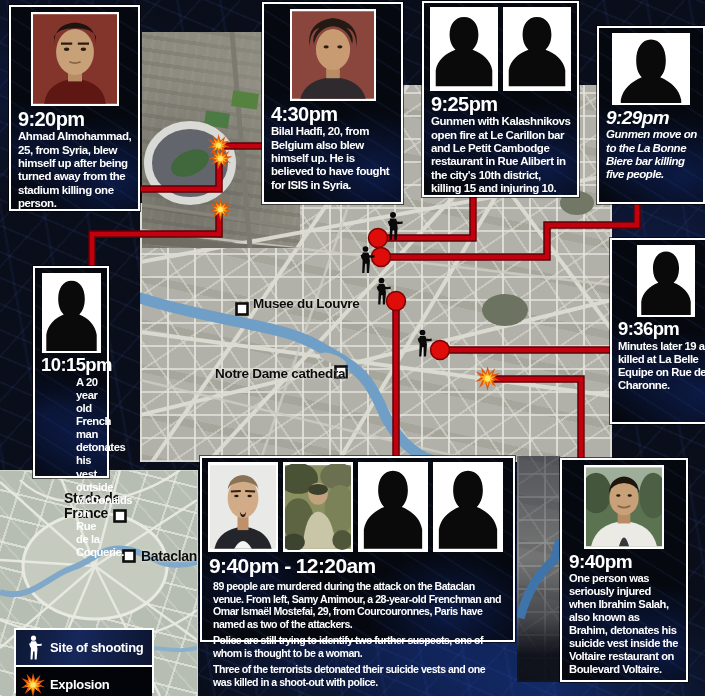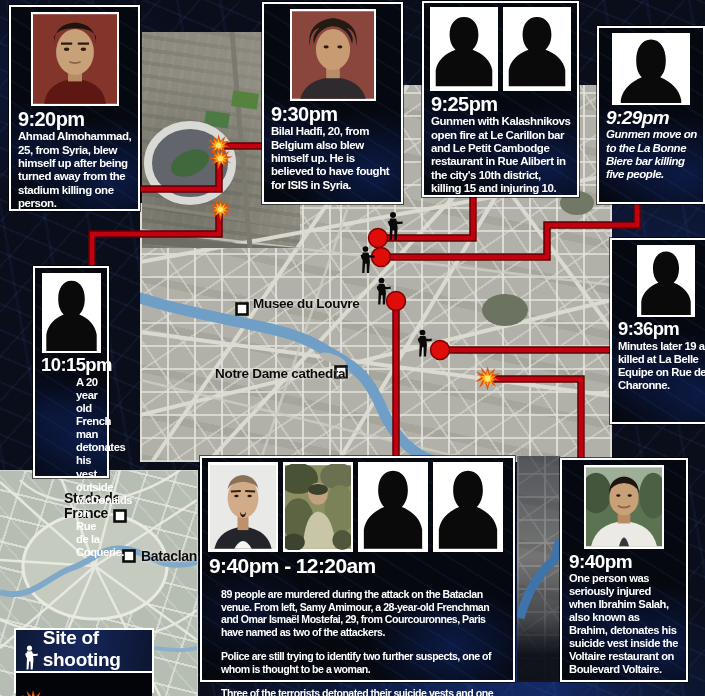--- a/index.html
+++ b/index.html
@@ -59,29 +59,29 @@
   .callout{position:absolute;z-index:5;box-sizing:border-box;
     border:2px solid #fff;color:#fff;padding:4px 6px 4px 6px;
     background-color:#05080f;
     background-image:
       radial-gradient(ellipse 120px 90px at 80% 85%, rgba(25,60,170,.35), transparent 70%),
       radial-gradient(ellipse 100px 70px at 15% 70%, rgba(20,45,130,.28), transparent 70%),
       repeating-linear-gradient(32deg, rgba(60,85,160,.10) 0 2px, transparent 2px 18px);
     box-shadow:0 0 0 1px rgba(0,0,0,.6);}
   .callout .time{font-weight:bold;line-height:1.02;letter-spacing:-0.6px;margin:3px 0 1px 1px;}
   .callout .body{font-weight:bold;font-size:11.5px;line-height:1.16;letter-spacing:-0.45px;margin-left:1px;}
-  .callout .body p{margin:12px;}
+  .callout .body p{margin:4px;}
   .photo{box-sizing:border-box;border:2px solid #fff;background:#fff;overflow:hidden;}
   .photo svg{display:block;width:100%;height:100%;}
   .photo-row{display:flex;gap:5px;justify-content:flex-start;}
   .center-photo{margin:1px auto 2px auto;}
   
   #legend{position:absolute;z-index:6;left:14px;top:628px;width:140px;height:65px;
     box-sizing:border-box;border:2px solid #fff;}
-  #legend .row{display:flex;align-items:flex-end;height:41px;color:#fff;font-weight:bold;font-size:19px;letter-spacing:-0.3px;}
+  #legend .row{display:flex;align-items:center;height:35px;color:#fff;font-weight:bold;font-size:13px;letter-spacing:-0.3px;}
   #legend .row1{background:linear-gradient(100deg,#0d1834 0%,#16275b 45%,#0c1530 100%);}
   #legend .row2{background:#02040a;border-top:2px solid #fff;}
   #legend .licon{width:34px;display:flex;justify-content:center;align-items:center;}
 </style>
 </head>
 <body>
 
 <div class="abs citymap" id="map-main-right"></div>
 <div class="abs citymap" id="map-main-left"></div>
 <div class="abs citymap" id="map-strip">
@@ -252,21 +252,21 @@
         <rect width="60" height="64" fill="#8a453c"></rect>
       <path d="M6,64 Q10,50 30,48 Q50,50 54,64 Z" fill="#2e2a2e"></path>
       <rect x="25" y="40" width="10" height="9" fill="#b88d66"></rect>
       <ellipse cx="30" cy="28" rx="12.5" ry="15" fill="#c89b72"></ellipse>
       <path d="M13,26 Q10,8 30,5 Q50,8 47,26 Q47,14 40,12 Q46,18 44,24 Q41,12 30,11 Q19,12 16,24 Q14,18 20,12 Q13,14 13,26 Z" fill="#231a14"></path>
       <ellipse cx="25" cy="26" rx="1.9" ry="1.2" fill="#2a1c12"></ellipse>
         <ellipse cx="35" cy="26" rx="1.9" ry="1.2" fill="#2a1c12"></ellipse>
       <path d="M22,36 Q30,40 38,36 Q34,38 30,38 Q26,38 22,36 Z" fill="#8a6245"></path>
     </svg>
   </div>
-  <div class="time" style="font-size:20px;">9:30pm</div>
+  <div class="time" style="font-size:20px;">4:30pm</div>
   <div class="body">Bilal Hadfi, 20, from Belgium also blew himself up. He is believed to have fought for ISIS in Syria.</div>
 </div>
 
 <div class="callout" style="left:422px;top:1px;width:157px;height:196px;">
   <div class="photo-row">
     <div class="photo" style="width:70px;height:84px;">
       <svg viewBox="0 0 60 70">
           <rect width="60" height="70" fill="#fff"></rect>
         <path d="M30,5 C38.5,5 43.5,12 43.5,21.5 C43.5,27.5 41.5,32.5 38,35.8 C47,39 55,45.5 56.5,55 L56.5,70 L3.5,70 L3.5,55 C5,45.5 13,39 22,35.8 C18.5,32.5 16.5,27.5 16.5,21.5 C16.5,12 21.5,5 30,5 Z" fill="#0a0a0a"></path>
         </svg>
@@ -308,21 +308,21 @@
   <div class="photo center-photo" style="width:58px;height:72px;">
     <svg viewBox="0 0 60 74" preserveAspectRatio="none">
         <rect width="60" height="74" fill="#fff"></rect>
       <path d="M30,5 C39,5 44.5,13 44.5,23.5 C44.5,30 42.5,35.5 38.5,39 C48,42.5 56,49.5 57.5,59.5 L57.5,74 L2.5,74 L2.5,59.5 C4,49.5 12,42.5 21.5,39 C17.5,35.5 15.5,30 15.5,23.5 C15.5,13 21,5 30,5 Z" fill="#0a0a0a"></path>
       </svg>
   </div>
   <div class="time" style="font-size:18.5px;">9:36pm</div>
   <div class="body" style="font-size:11.3px;">Minutes later 19 are killed at La Belle Equipe on Rue de Charonne.</div>
 </div>
 
-<div class="callout" style="left:200px;top:456px;width:315px;height:226px;">
+<div class="callout" style="left:200px;top:456px;width:315px;height:186px;">
   <div class="photo-row">
     <div class="photo" style="width:70px;height:90px;">
       <svg viewBox="0 0 60 76">
           <rect width="60" height="76" fill="#e9e9e7"></rect>
         <path d="M4,76 Q8,58 30,56 Q52,58 56,76 Z" fill="#23252b"></path>
         <path d="M22,76 Q30,62 38,76 Z" fill="#f4f4f2"></path>
         <rect x="25" y="47" width="10" height="12" fill="#c09068"></rect>
         <ellipse cx="30" cy="30" rx="14" ry="18" fill="#d2ab88"></ellipse>
         <path d="M16,22 Q18,10 30,9 Q42,10 44,22 Q42,16 30,15 Q18,16 16,22 Z" fill="#8a7257"></path>
         <ellipse cx="24" cy="28" rx="2" ry="1.2" fill="#24180f"></ellipse>

